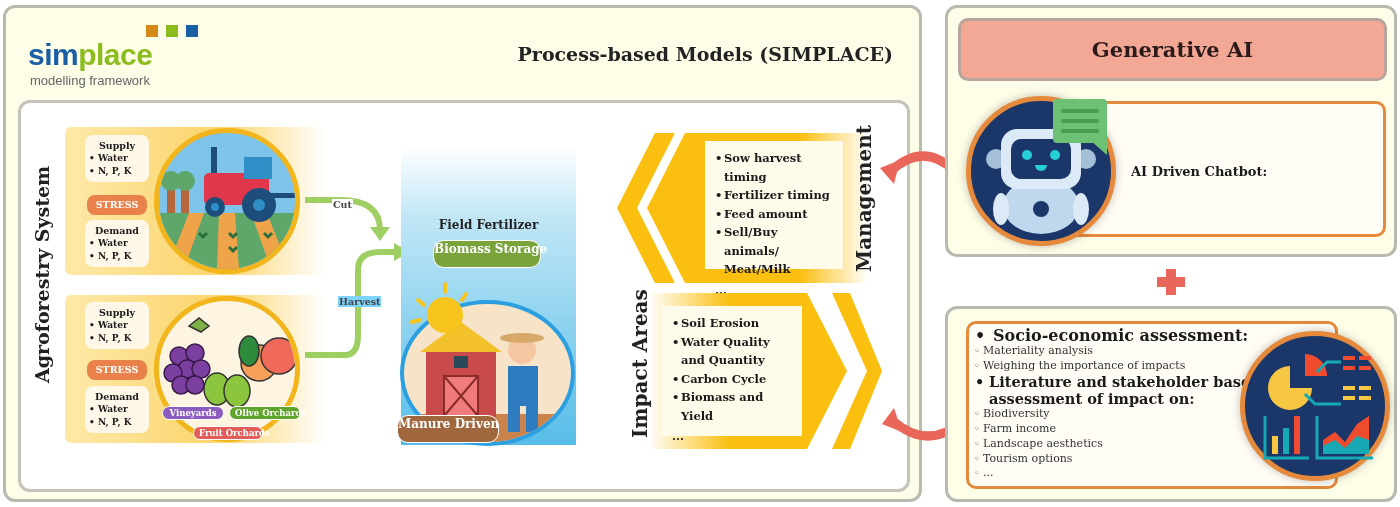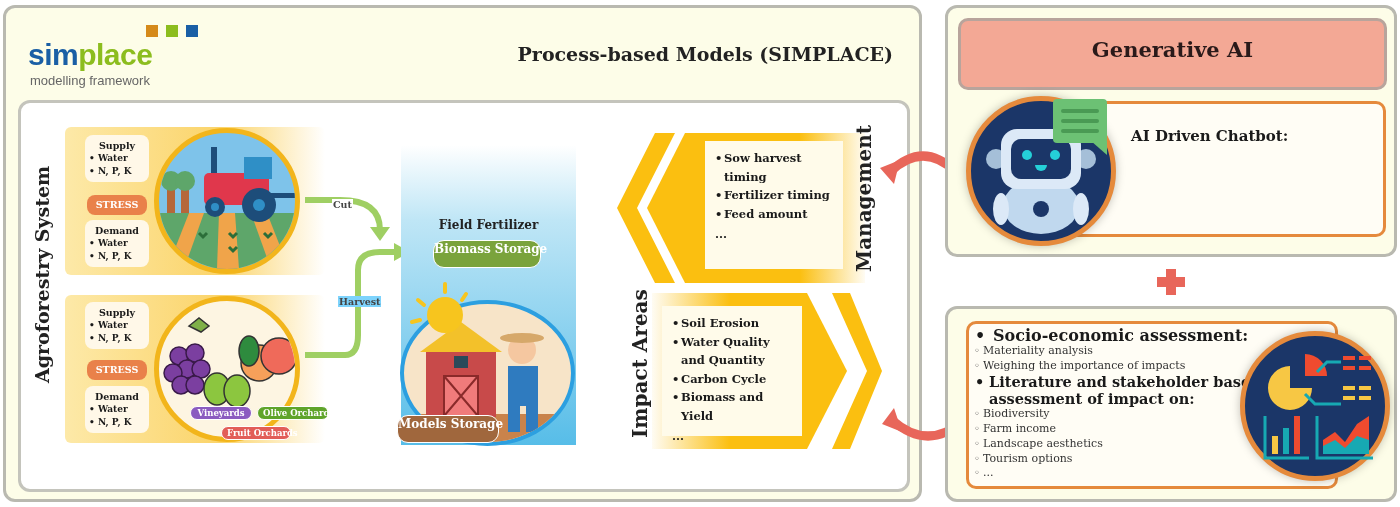--- a/index.html
+++ b/index.html
@@ -23,35 +23,35 @@
   .title { position: absolute; right: 26px; top: 35px; font-size: 19px; font-weight: bold; color: #222; white-space: nowrap; }
 
   .vert { position: absolute; transform-origin: left top; transform: rotate(-90deg); white-space: nowrap; font-weight: bold; font-size: 20px; color: #222; }
 
   
   .agro-band { position: absolute; height: 148px; width: 260px; background: linear-gradient(90deg, #fde9a8 0%, #fbd46a 60%, rgba(251,212,106,0) 100%); border-radius: 6px; }
   .sd-box { position: absolute; width: 64px; background: #fff8e8; border-radius: 8px; font-size: 9px; font-weight: bold; padding: 4px 4px; line-height: 13px; }
   .sd-box .hd { text-align: center; font-size: 9.5px; }
   .stress { position: absolute; width: 60px; height: 20px; background: #e9814a; color: #fff; font-weight: bold; font-size: 9.5px; text-align: center; line-height: 20px; border-radius: 8px; }
   .circle-img { position: absolute; border-radius: 50%; border: 5px solid #f2b51b; overflow: hidden; }
-  .crop-tag { position: absolute; height: 14px; border-radius: 8px; color: #fff; font-size: 8.5px; font-weight: bold; line-height: 12px; text-align: center; border: 1.5px solid #fff; white-space: nowrap; padding: 0 5px; margin-left: 28px; }
+  .crop-tag { position: absolute; height: 14px; border-radius: 8px; color: #fff; font-size: 8.5px; font-weight: bold; line-height: 12px; text-align: center; border: 1.5px solid #fff; white-space: nowrap; padding: 0 5px; }
 
   .flow-label { position: absolute; font-size: 9.5px; font-weight: bold; color: #444; }
 
   .sky-col { position: absolute; left: 401px; top: 145px; width: 175px; height: 300px; background: linear-gradient(180deg, #ffffff 0%, #bfe6f6 25%, #57bde8 100%); }
   .pill { position: absolute; height: 28px; border-radius: 11px; color: #fff; font-weight: bold; font-size: 12px; line-height: 17px; text-align: center; border: 1.5px solid #fff; white-space: nowrap; }
 
   .yellow-box { position: absolute; background: #fffbea; border-radius: 0; font-size: 11.5px; font-weight: bold; line-height: 18.5px; padding: 8px 10px; }
   .yellow-box li { list-style: none; position: relative; padding-left: 9px; }
   .yellow-box li::before { content: "\2022"; position: absolute; left: 0; }
 
   
-  .ai-header { position: absolute; left: 10px; top: 10px; width: 429px; height: 72px; background: #f3a895; border: 3px solid #b8a49c; border-radius: 10px; text-align: center; line-height: 58px; font-size: 21px; font-weight: bold; color: #2a1a1a; }
+  .ai-header { position: absolute; left: 10px; top: 10px; width: 429px; height: 63px; background: #f3a895; border: 3px solid #b8a49c; border-radius: 10px; text-align: center; line-height: 58px; font-size: 21px; font-weight: bold; color: #2a1a1a; }
   .chat-box { position: absolute; left: 110px; top: 93px; width: 328px; height: 136px; background: #fffdf5; border: 3px solid #e58a3c; border-radius: 10px; padding: 23px 0 0 70px; font-size: 13.5px; font-weight: bold; line-height: 19px; color: #1a1a1a; }
-  .chat-box .ttl { font-size: 15px; }
+  .chat-box .ttl { font-size: 13px; margin-top: 35px; }
   .robot-circle { position: absolute; left: 18px; top: 88px; width: 150px; height: 150px; border-radius: 50%; background: #1b3668; border: 5px solid #e58a3c; box-shadow: 0 0 10px rgba(0,0,0,0.25); }
 
   .plus { position: absolute; left: 1153px; top: 267px; width: 36px; height: 30px; }
 
   .assess-box { position: absolute; left: 18px; top: 12px; width: 372px; height: 168px; background: #fffdf5; border: 3px solid #e58a3c; border-radius: 10px; padding: 3px 0 0 6px; }
   .assess-box .big { font-size: 14.5px; font-weight: bold; line-height: 17px; position: relative; padding-left: 14px; }
   .assess-box .big::before { content: "\2022"; position: absolute; left: 0; }
   .assess-box .small { font-size: 11px; line-height: 14.7px; color: #333; position: relative; padding-left: 8px; }
   .assess-box .small::before { content: "\25E6"; position: absolute; left: -1px; font-size: 10px; }
   .chart-circle { position: absolute; left: 292px; top: 22px; width: 150px; height: 150px; border-radius: 50%; background: #1b3668; border: 5px solid #e58a3c; box-shadow: 0 0 10px rgba(0,0,0,0.25); }
@@ -172,38 +172,39 @@
 </div>
 <svg style="position:absolute;left:410px;top:280px" width="60" height="60">
   <circle cx="35" cy="35" r="18" fill="#f7c51e"></circle>
   <g stroke="#f7c51e" stroke-width="4" stroke-linecap="round">
     <line x1="35" y1="4" x2="35" y2="12"></line>
       <line x1="8" y1="20" x2="14" y2="25"></line>
       <line x1="2" y1="42" x2="10" y2="40"></line>
     <line x1="56" y1="14" x2="52" y2="20"></line>
   </g>
 </svg>
-<div class="pill" style="left:397px;top:415px;width:102px;background:#a0673d">Models Storage</div>
+<div class="pill" style="left:397px;top:415px;width:102px;background:#a0673d">Manure Driven</div>
 
 <svg style="position:absolute;left:615px;top:133px" width="260" height="150">
   <defs>
     <linearGradient id="gm" x1="0" x2="1" y1="0" y2="0">
       <stop offset="0" stop-color="#fbbf10"></stop>
         <stop offset="0.7" stop-color="#fbbf10"></stop>
         <stop offset="1" stop-color="#fbbf10" stop-opacity="0.05"></stop>
     </linearGradient>
   </defs>
   <polygon points="40,0 60,0 22,75 60,150 40,150 2,75" fill="#fbbf10"></polygon>
   <polygon points="70,0 250,0 250,150 70,150 32,75" fill="url(#gm)"></polygon>
 </svg>
 <div class="yellow-box" style="left:705px;top:141px;width:138px;height:128px">
   <ul>
     <li>Sow harvest timing</li>
     <li>Fertilizer timing</li>
     <li>Feed amount</li>
+    <li>Sell/Buy animals/ Meat/Milk</li>
   </ul>
   <div style="margin-top:2px">...</div>
 </div>
 <div class="vert" style="left:852px;top:272px">Management</div>
 
 <svg style="position:absolute;left:652px;top:293px" width="230" height="160">
   <defs>
     <linearGradient id="gi" x1="1" x2="0" y1="0" y2="0">
       <stop offset="0" stop-color="#fbbf10"></stop>
         <stop offset="0.6" stop-color="#fbbf10"></stop>

